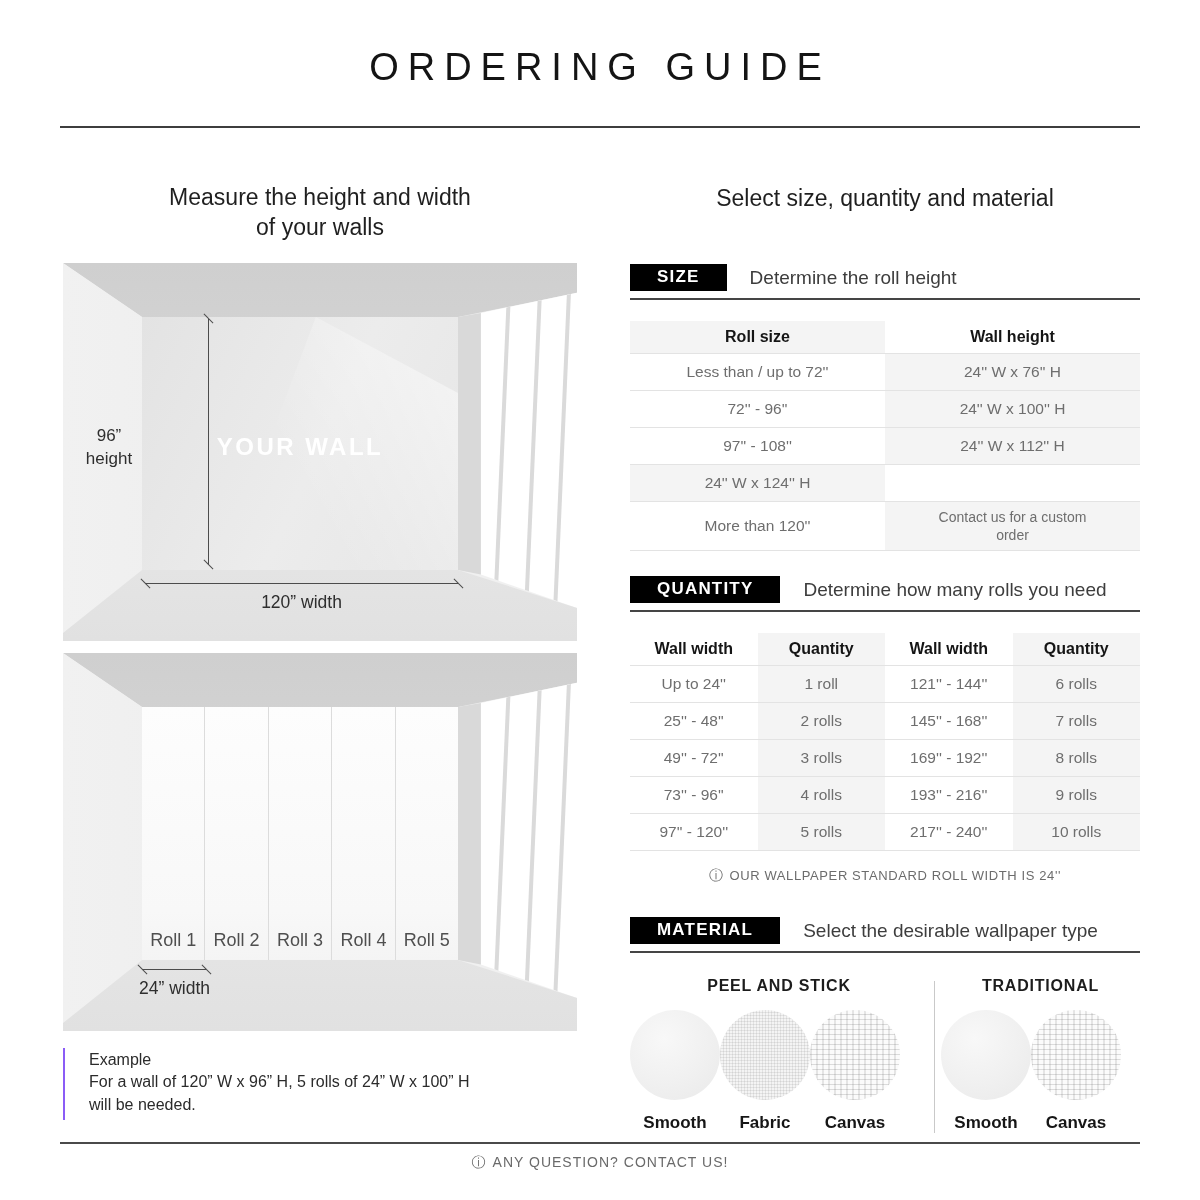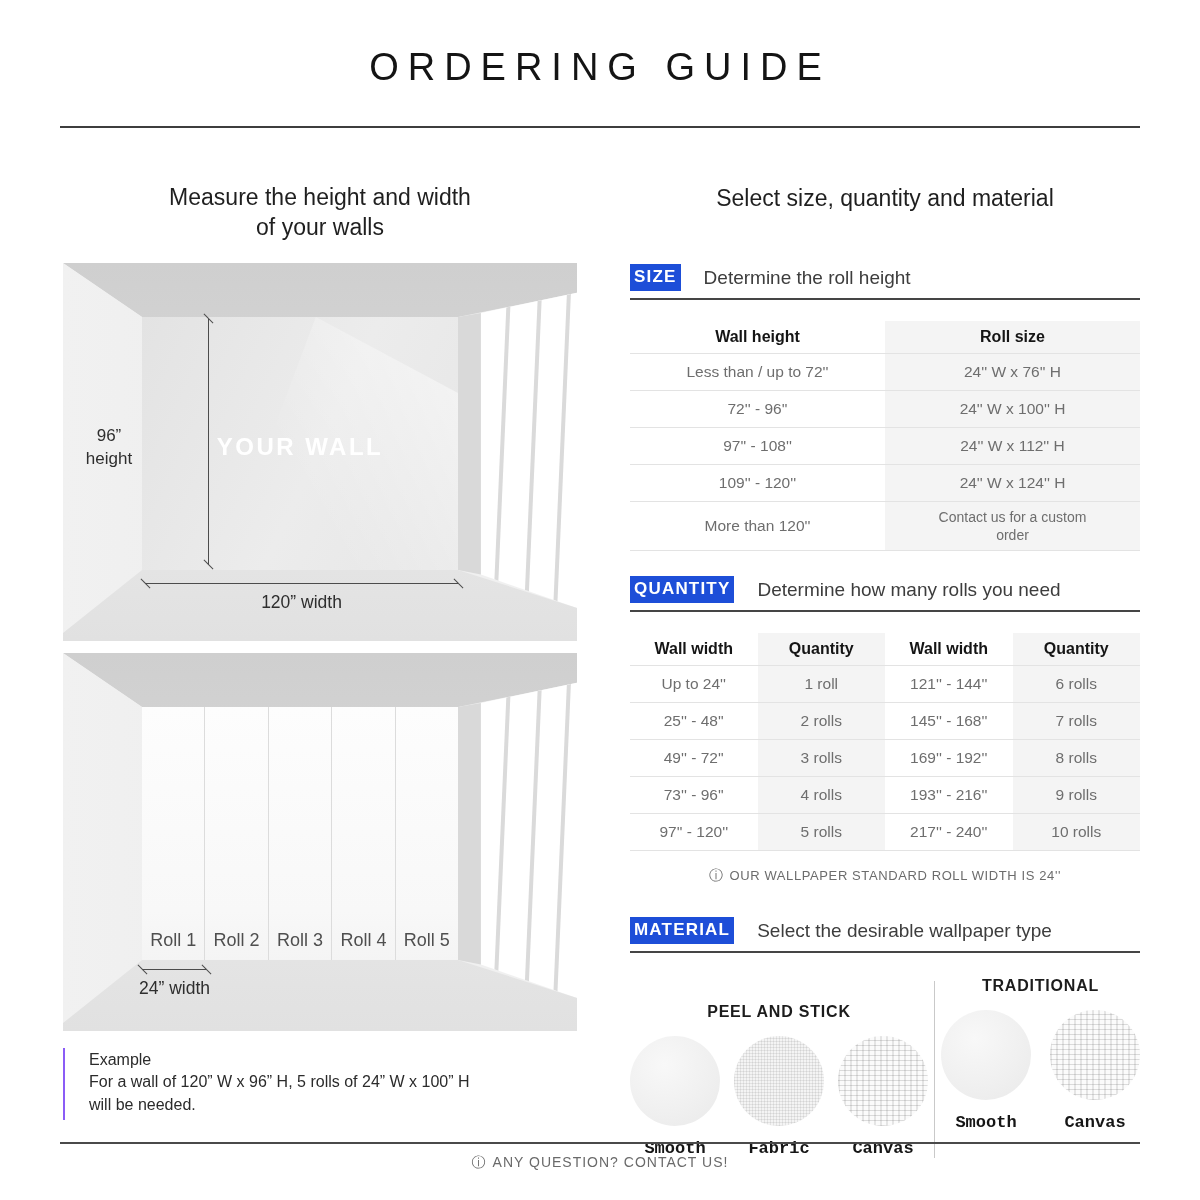--- a/index.html
+++ b/index.html
@@ -62,42 +62,42 @@
                 font-size:18px; color:#4f4f4f; }
 
   
   .example { position:absolute; left:63px; top:1048px; width:505px; border-left:2px solid #8b5cf6;
              padding:1px 0 4px 24px; font-size:16px; line-height:1.4; color:#2b2b2b; }
 
   
   .section { position:absolute; left:630px; width:510px; }
   .size-section { top:264px; } .quantity-section { top:576px; } .material-section { top:917px; }
   .section-head { display:flex; align-items:center; border-bottom:2px solid #454545; padding-bottom:7px; }
-  .badge { background:#1d4ed8; color:#fff; font-size:17px; font-weight:600; letter-spacing:1.2px;
-           padding:3px 4px 4px; }
+  .badge { background:#000000; color:#fff; font-size:17px; font-weight:600; letter-spacing:1.2px;
+           padding:3px 27px 4px; }
   .caption { margin-left:23px; font-size:19px; color:#3d3d3d; }
 
   .tbl { margin-top:21px; width:100%; }
   .tbl-row { display:flex; align-items:stretch; border-bottom:1px solid #e3e3e3; }
   .cell { display:flex; align-items:center; justify-content:center; text-align:center;
           font-size:15.5px; color:#6e6e6e; padding:9px 4px; }
   .size-tbl .cell { width:50%; }
   .qty-tbl  .cell { width:25%; }
   .cell.shade { background:#f4f4f4; }
   .hdr .cell { font-weight:700; font-size:16px; color:#151515; padding:7px 4px; }
   .cell.small { font-size:14px; line-height:1.3; padding:6px 4px; }
 
   .note { margin-top:16px; text-align:center; font-size:13px; letter-spacing:.6px; color:#6c6c6c; }
   .info-i { font-size:14px; margin-right:6px; }
 
   .groups { display:flex; margin-top:24px; }
-  .group-ps { width:298px;margin-top:26px; } .group-tr { flex:1; }
+  .group-ps { width:298px; } .group-tr { flex:1; }
   .v-div { width:1px; background:#c9c9c9; margin:4px 6px 0 6px; }
   .group-title { text-align:center; font-size:16px; font-weight:600; letter-spacing:.8px; color:#1c1c1c; }
-  .swatches { display:flex; justify-content:space-between; margin-top:15px;font-family:Liberation Mono, monospace; }
+  .swatches { display:flex; justify-content:flex-start; margin-top:15px; }
   .swatch { display:flex; flex-direction:column; align-items:center; }
   .circle { width:90px; height:90px; border-radius:50%; }
   .tex-smooth { background:radial-gradient(circle at 38% 32%, #f8f8f8 0%, #f0f0f0 55%, #e9e9e9 100%); }
   .tex-fabric { background-color:#f4f4f4;
     background-image:repeating-linear-gradient(0deg, rgba(120,120,120,.14) 0 1px, transparent 1px 3px),
                      repeating-linear-gradient(90deg, rgba(120,120,120,.14) 0 1px, transparent 1px 3px); }
   .tex-canvas { background-color:#fbfbfb;
     background-image:repeating-linear-gradient(0deg, rgba(90,90,90,.20) 0 1px, transparent 1px 5px),
                      repeating-linear-gradient(90deg, rgba(90,90,90,.14) 0 2px, transparent 2px 6px); }
   .swatch-label { margin-top:13px; font-size:17px; font-weight:600; color:#161616; }
@@ -189,37 +189,36 @@
 
   <div class="right-heading">Select size, quantity and material</div>
 
   <div class="section size-section">
     <div class="section-head">
       <span class="badge">SIZE</span>
       <span class="caption">Determine the roll height</span>
     </div>
     <div class="tbl size-tbl">
       <div class="tbl-row hdr">
+        <div class="cell shade">Roll size</div>
         <div class="cell">Wall height</div>
-        <div class="cell shade">Roll size</div>
       </div>
       <div class="tbl-row">
         <div class="cell">Less than / up to 72''</div>
         <div class="cell shade">24'' W x 76'' H</div>
       </div>
       <div class="tbl-row">
         <div class="cell">72'' - 96''</div>
         <div class="cell shade">24'' W x 100'' H</div>
       </div>
       <div class="tbl-row">
         <div class="cell">97'' - 108''</div>
         <div class="cell shade">24'' W x 112'' H</div>
       </div>
       <div class="tbl-row">
-        <div class="cell">109'' - 120''</div>
         <div class="cell shade">24'' W x 124'' H</div>
       </div>
       <div class="tbl-row">
         <div class="cell">More than 120''</div>
         <div class="cell shade small" style="max-width:50%; width:50%; display:flex;">
           <span style="display:block; width:160px;">Contact us for a custom order</span>
         </div>
       </div>
     </div>
   </div>

